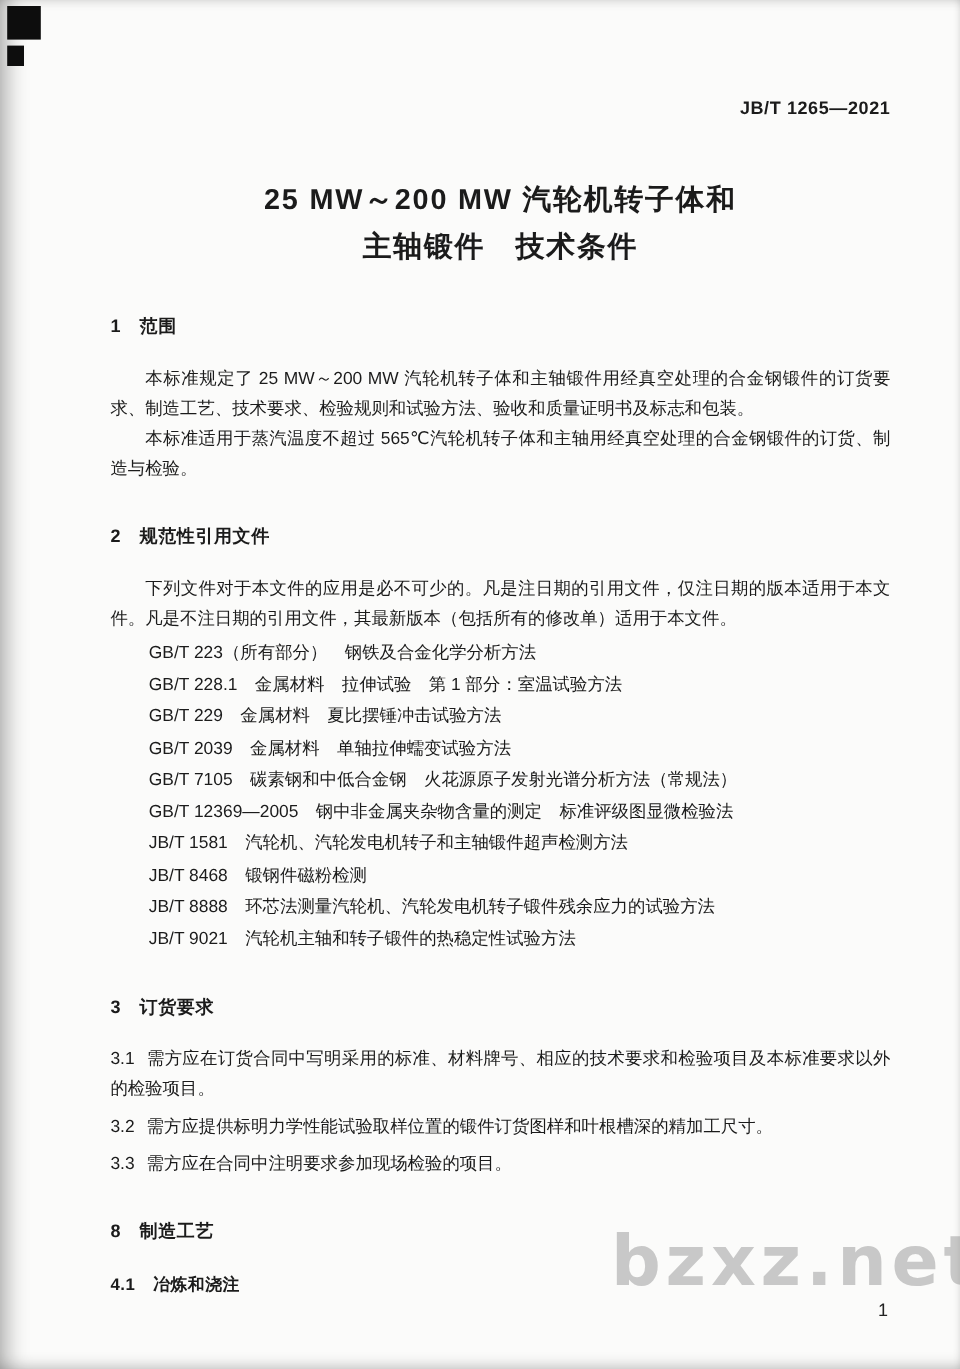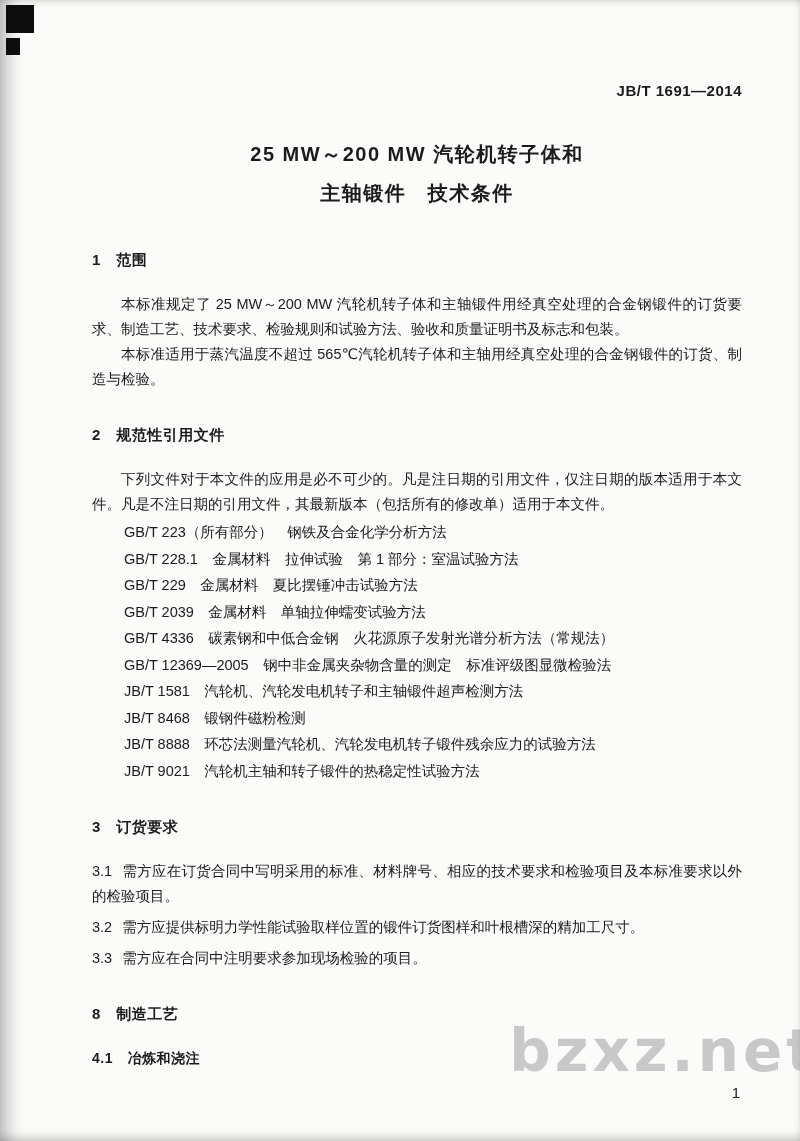--- a/index.html
+++ b/index.html
@@ -28,23 +28,23 @@
   .content { padding: 82px 58px 0 92px; }
 
   .doc-number {
     text-align: right;
     font-weight: bold;
     font-size: 15px;
     letter-spacing: 0.5px;
   }
 
   .title {
-    margin-top: 36px;
+    margin-top: 48px;
     text-align: center;
-    font-size: 20px;
+    font-size: 24px;
     font-weight: bold;
     line-height: 39px;
     letter-spacing: 1.5px;
   }
   .title-line { display: block; }
 
   .section-heading {
     font-size: 15px;
     font-weight: bold;
     margin-top: 34px;
@@ -108,42 +108,42 @@
 </head>
 <body>
 
 <div class="page">
 
   <div class="scan-mark scan-mark-1"></div>
   <div class="scan-mark scan-mark-2"></div>
 
   <div class="content">
 
-    <div class="doc-number">JB/T 1691—2014</div>
+    <div class="doc-number">JB/T 1265—2021</div>
 
     <h1 class="title">
       <span class="title-line">25 MW～200 MW 汽轮机转子体和</span>
       <span class="title-line">主轴锻件　技术条件</span>
     </h1>
 
     <h2 class="section-heading first">1　范围</h2>
     <div class="para-group">
       <p class="body-para">本标准规定了 25 MW～200 MW 汽轮机转子体和主轴锻件用经真空处理的合金钢锻件的订货要求、制造工艺、技术要求、检验规则和试验方法、验收和质量证明书及标志和包装。</p>
       <p class="body-para">本标准适用于蒸汽温度不超过 565℃汽轮机转子体和主轴用经真空处理的合金钢锻件的订货、制造与检验。</p>
     </div>
 
     <h2 class="section-heading">2　规范性引用文件</h2>
     <div class="para-group">
       <p class="body-para">下列文件对于本文件的应用是必不可少的。凡是注日期的引用文件，仅注日期的版本适用于本文件。凡是不注日期的引用文件，其最新版本（包括所有的修改单）适用于本文件。</p>
       <div class="ref-list">
         <div class="ref-item">GB/T 223（所有部分）　钢铁及合金化学分析方法</div>
         <div class="ref-item">GB/T 228.1　金属材料　拉伸试验　第 1 部分：室温试验方法</div>
         <div class="ref-item">GB/T 229　金属材料　夏比摆锤冲击试验方法</div>
         <div class="ref-item">GB/T 2039　金属材料　单轴拉伸蠕变试验方法</div>
-        <div class="ref-item">GB/T 4336　碳素钢和中低合金钢　火花源原子发射光谱分析方法（常规法）</div>
+        <div class="ref-item">GB/T 7105　碳素钢和中低合金钢　火花源原子发射光谱分析方法（常规法）</div>
         <div class="ref-item">GB/T 12369—2005　钢中非金属夹杂物含量的测定　标准评级图显微检验法</div>
         <div class="ref-item">JB/T 1581　汽轮机、汽轮发电机转子和主轴锻件超声检测方法</div>
         <div class="ref-item">JB/T 8468　锻钢件磁粉检测</div>
         <div class="ref-item">JB/T 8888　环芯法测量汽轮机、汽轮发电机转子锻件残余应力的试验方法</div>
         <div class="ref-item">JB/T 9021　汽轮机主轴和转子锻件的热稳定性试验方法</div>
       </div>
     </div>
 
     <h2 class="section-heading">3　订货要求</h2>
     <p class="clause spaced">

